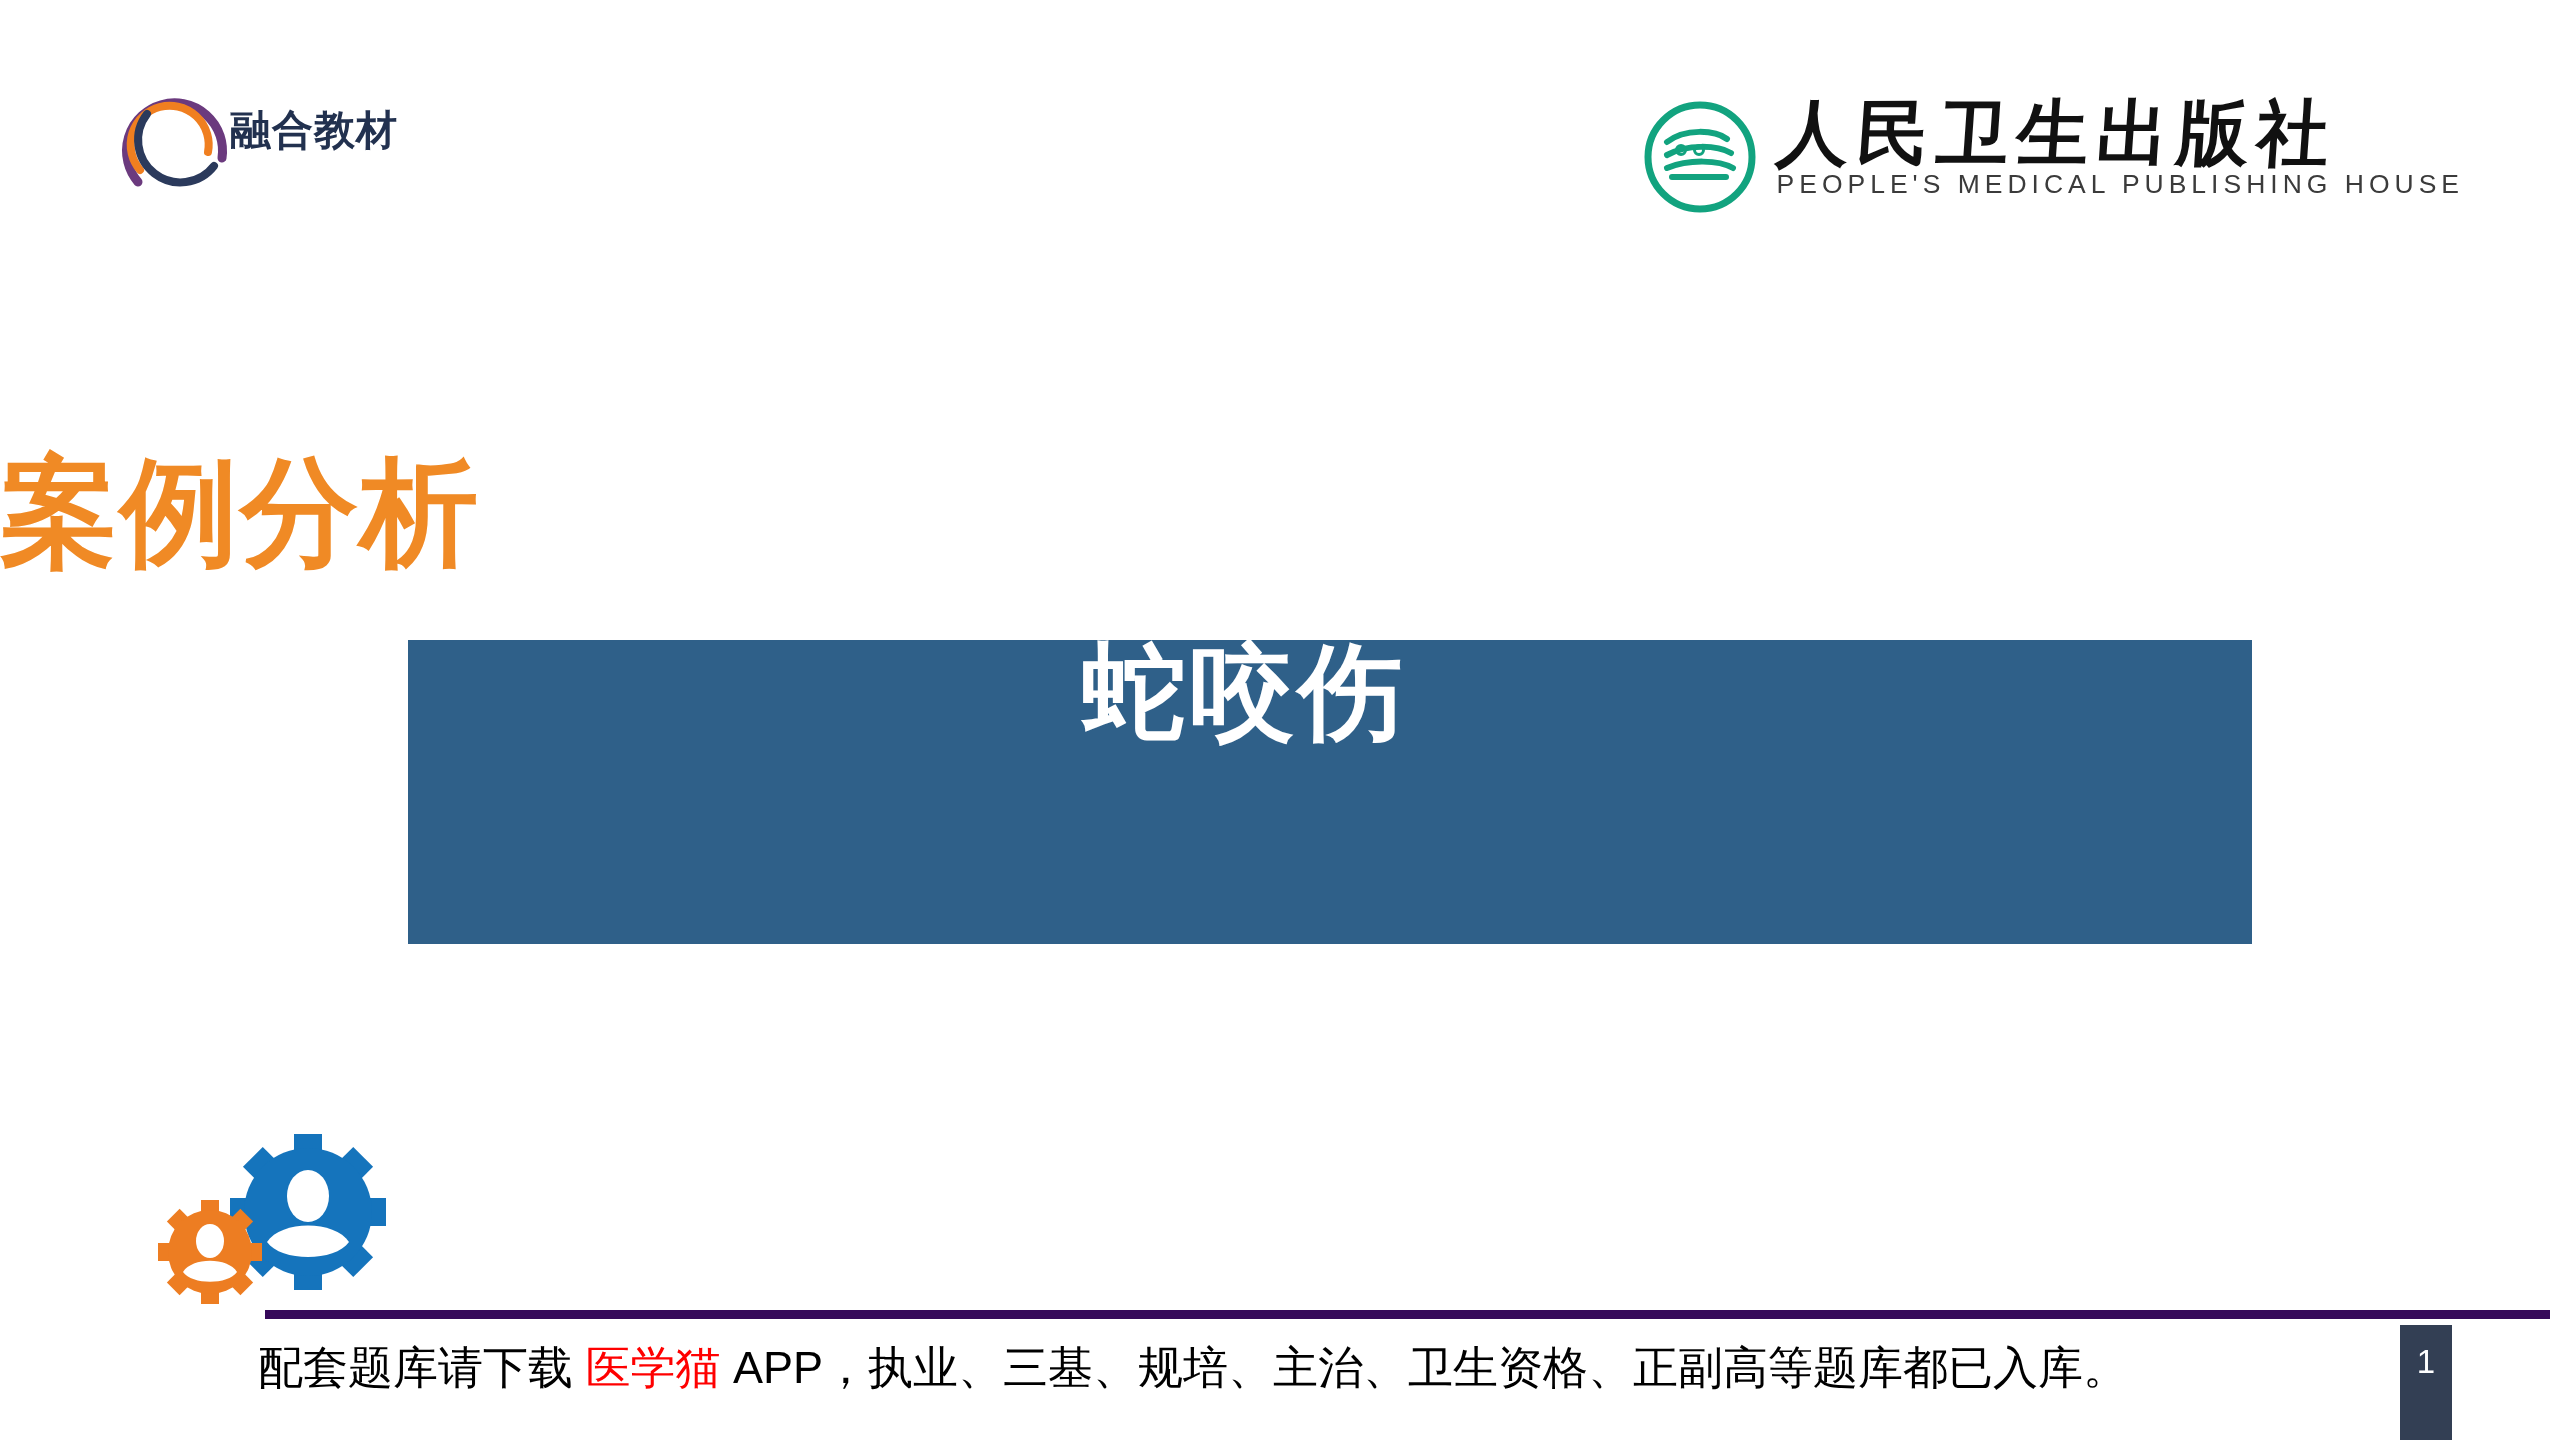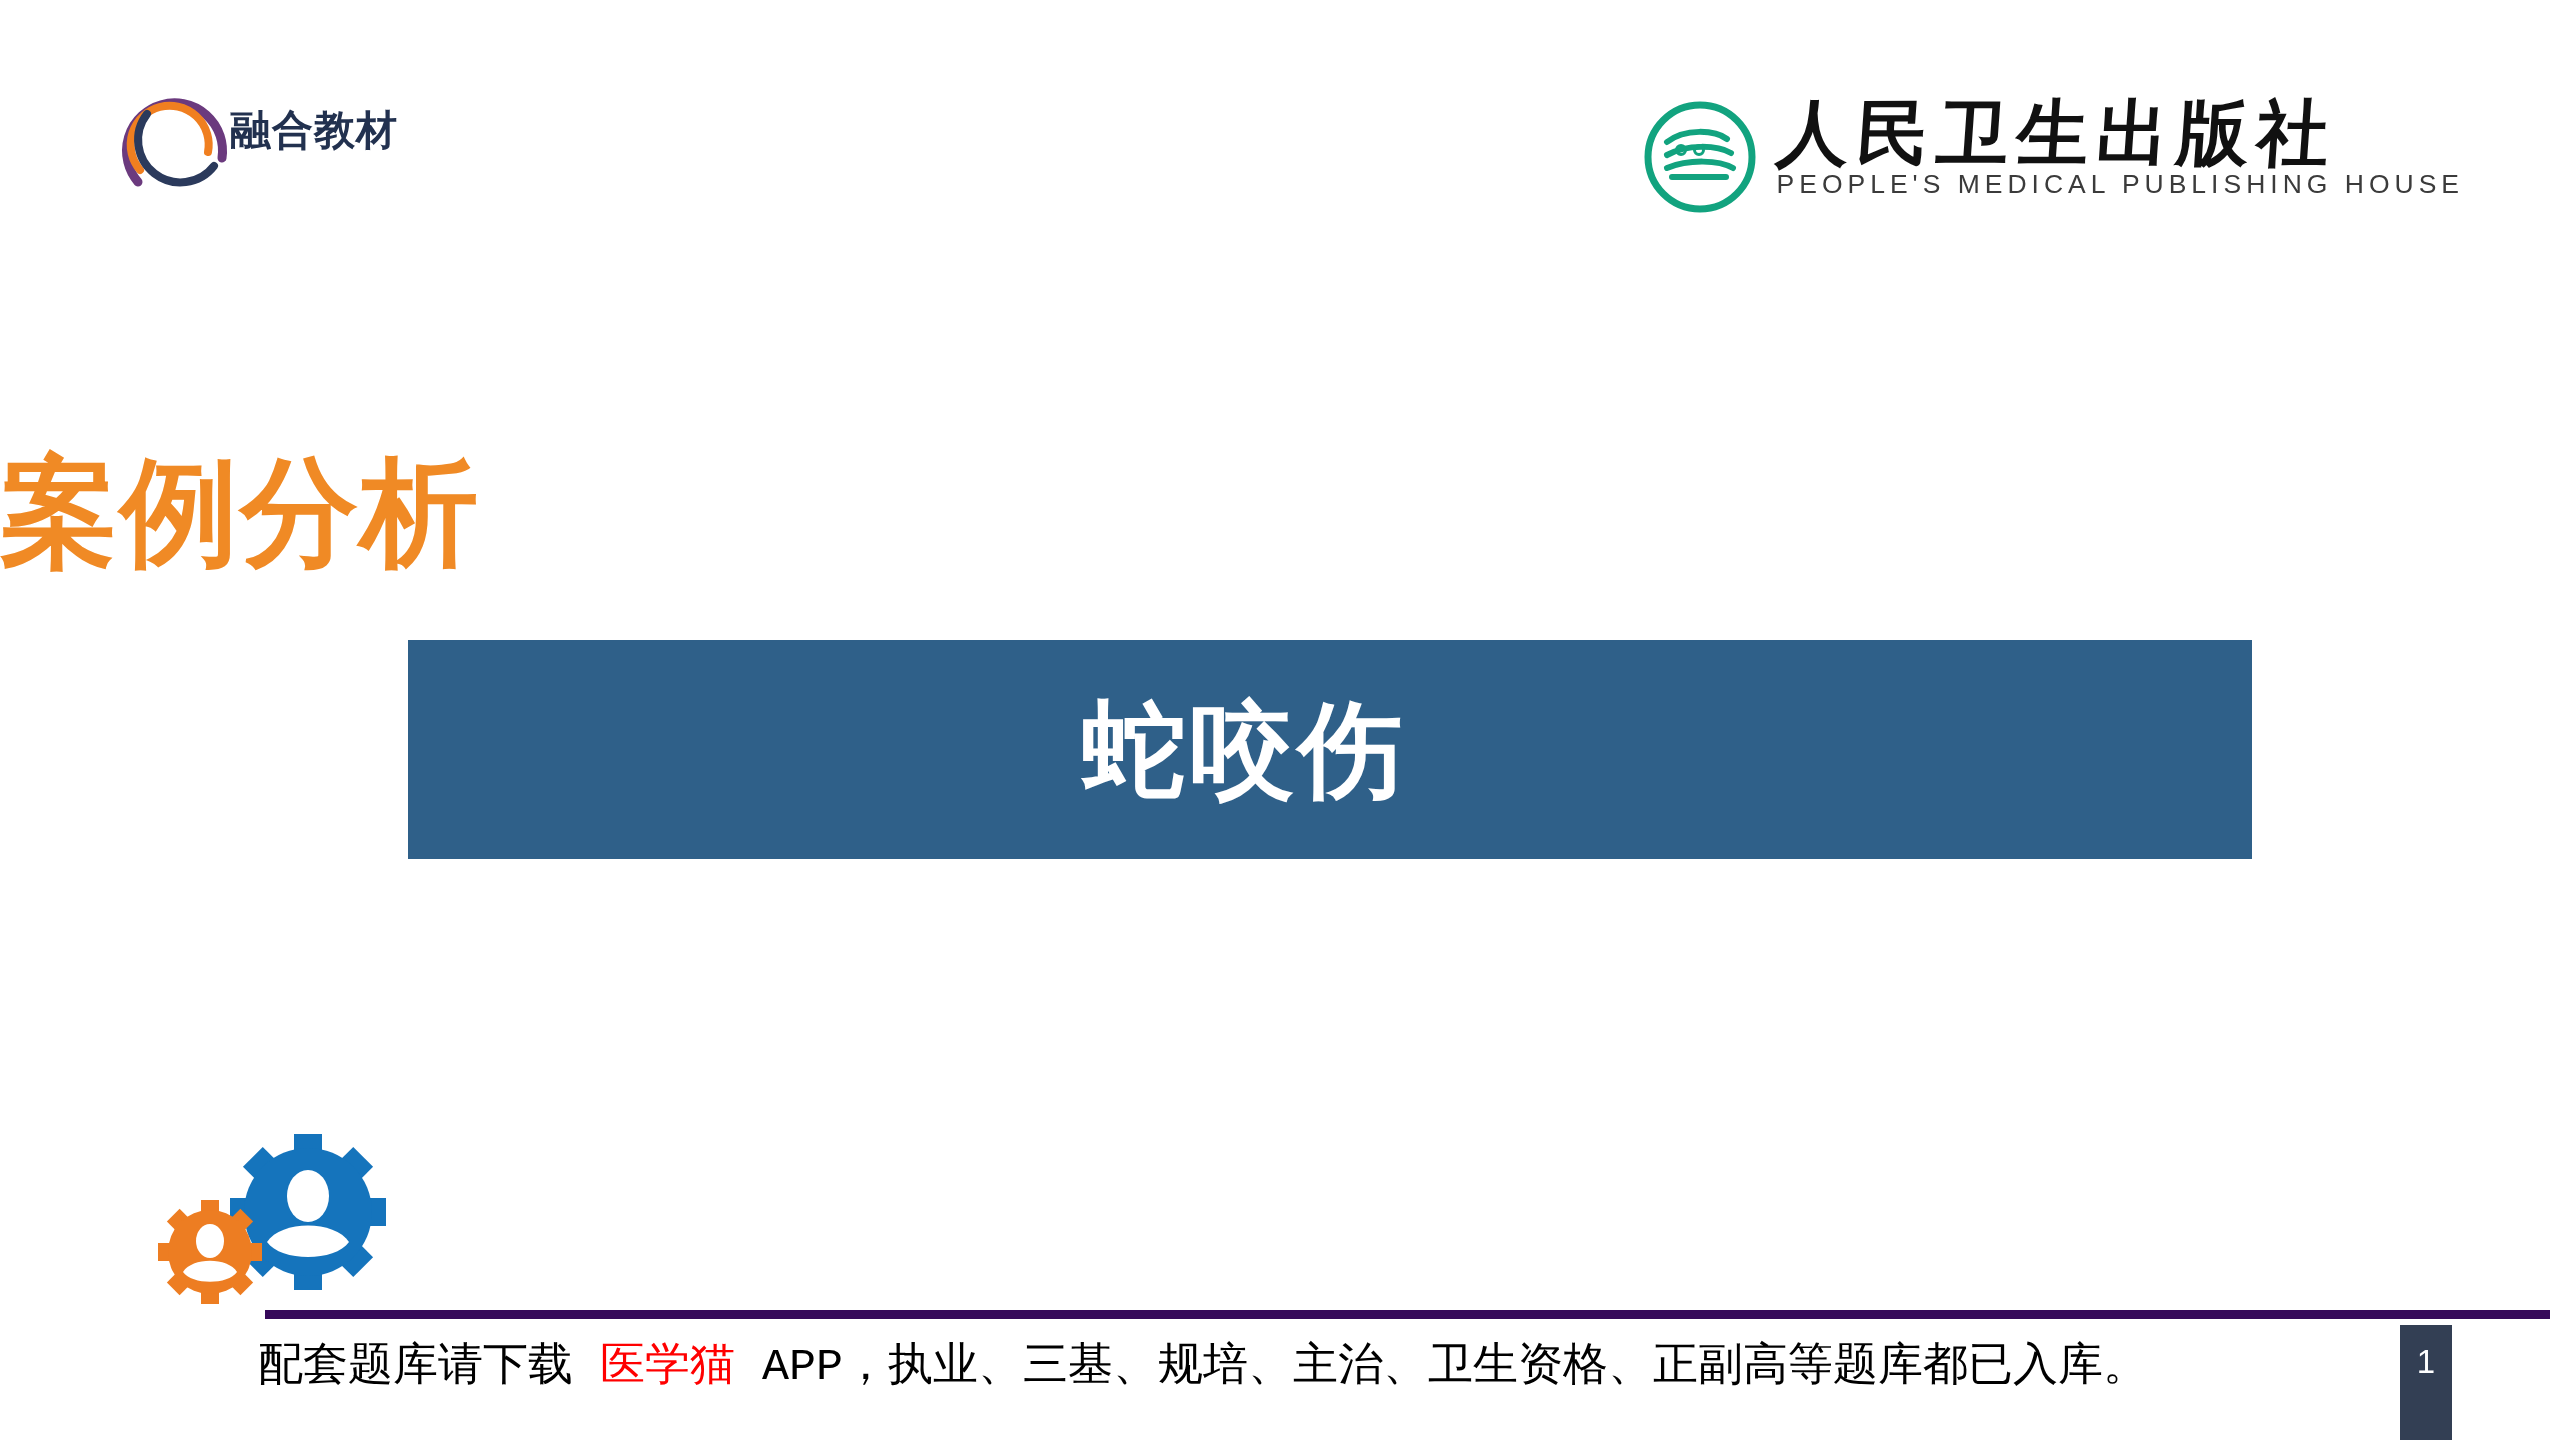--- a/index.html
+++ b/index.html
@@ -105,24 +105,24 @@
     letter-spacing: 2px;
     line-height: 1.12;
   }
 
   
   #topic-banner {
     position: absolute;
     left: 408px;
     top: 640px;
     width: 1844px;
-    height: 219px;
+    height: 304px;
     background: #2F6089;
     display: flex;
-    align-items: center;
+    align-items: flex-start;
   }
   #topic-banner-text {
     margin-left: 674px;
     font-size: 104px;
     font-weight: 700;
     color: #ffffff;
     letter-spacing: 4px;
     line-height: 1;
   }
 
@@ -150,21 +150,20 @@
   #footer-note {
     position: absolute;
     left: 258px;
     top: 1338px;
     width: 2100px;
     font-size: 45px;
     font-weight: 400;
     color: #000000;
     line-height: 1.35;
     white-space: nowrap;
-    font-family: Liberation Mono, monospace;
   }
   #footer-note .hl { color: #FF0000; }
 
   
   #page-number-badge {
     position: absolute;
     left: 2400px;
     top: 1325px;
     width: 52px;
     height: 115px;

